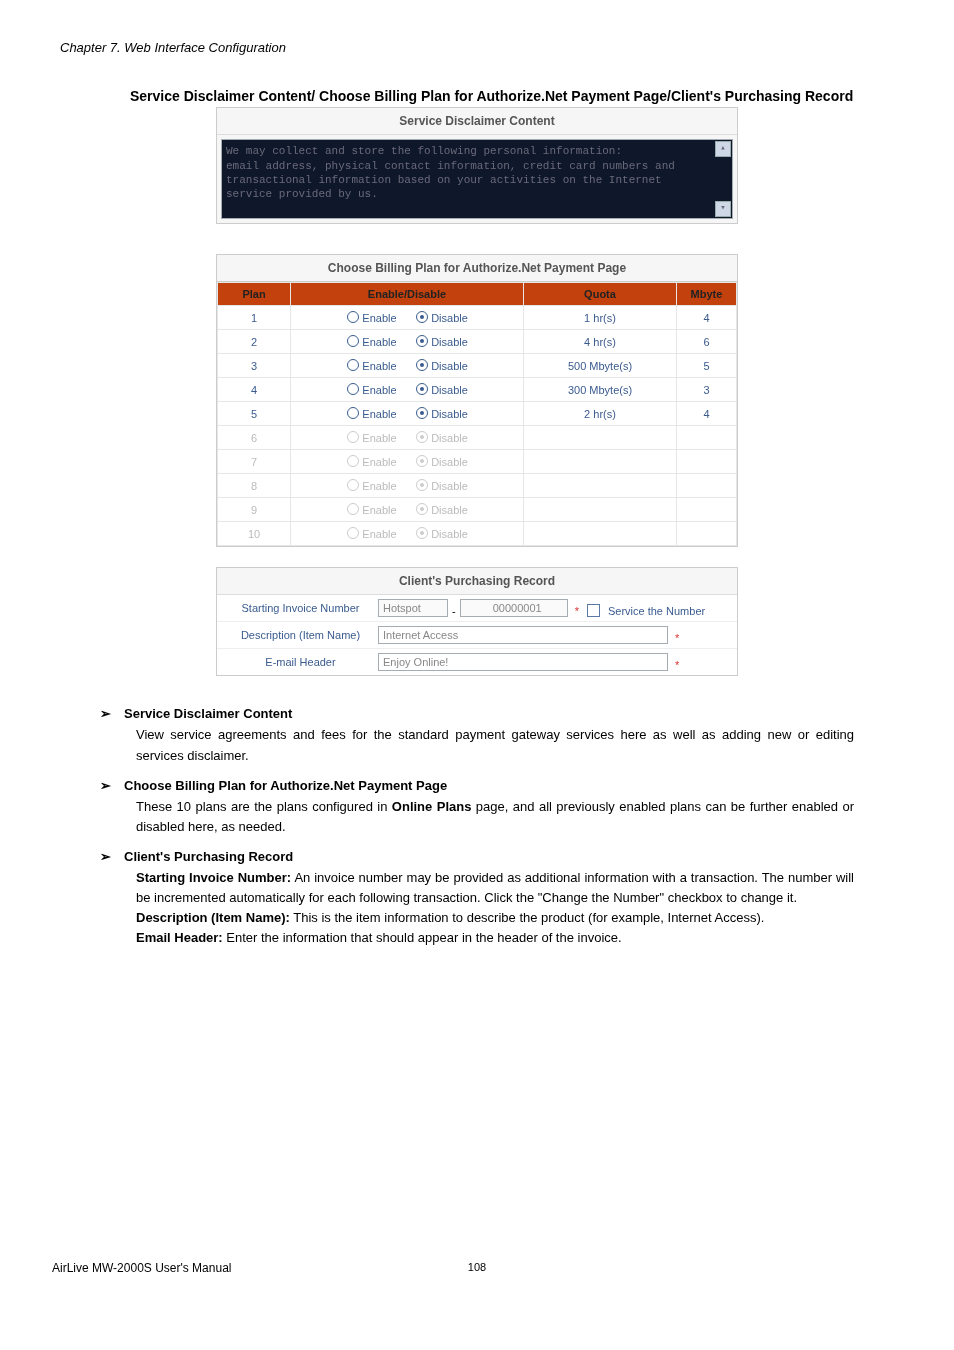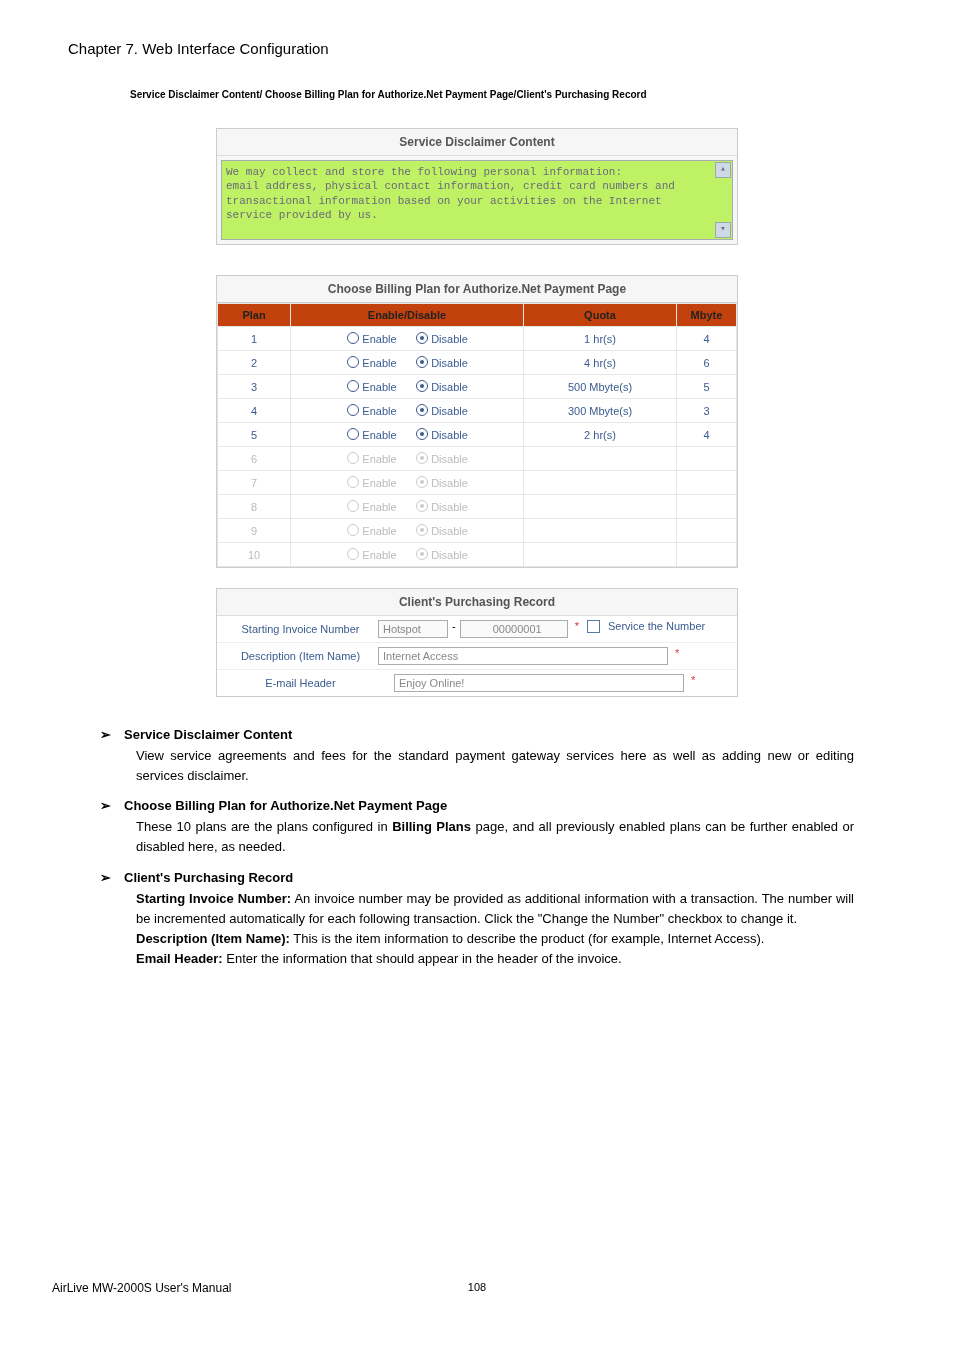--- a/index.html
+++ b/index.html
@@ -7,50 +7,49 @@
     font-family: Arial, Helvetica, sans-serif;
     font-size: 13px;
     color: #000;
     width: 954px;
     background: #fff;
   }
   .page {
     padding: 40px 60px 40px 60px;
   }
   .chapter-line {
-    font-size: 15px;
+    font-style: italic;
+    font-size: 13px;
     margin-bottom: 30px;
-    margin-left: 8px;
   }
   .section-title {
     font-weight: bold;
-    font-size: 10px;
+    font-size: 14px;
     text-align: justify;
     margin-left: 70px;
-    margin-bottom: 25px;
     line-height: 1.6;
   }
 
   
   .disclaimer-wrap {
     width: 520px;
     margin: 0 auto 30px auto;
     border: 1px solid #ccc;
     background: #f6f6f6;
   }
   .disclaimer-head {
     font-weight: bold;
     font-size: 12px;
     text-align: center;
     padding: 6px 0;
     color: #555;
     border-bottom: 1px solid #ddd;
   }
   .disclaimer-body {
-    background: #bef264;
+    background: #0f172a;
     border: 1px solid #a5acb2;
     margin: 4px;
     position: relative;
     padding: 4px 18px 4px 4px;
     font-family: "Courier New", monospace;
     font-size: 11px;
     color: #6a6a7a;
     line-height: 1.3;
     height: 70px;
     overflow: hidden;
@@ -130,27 +129,27 @@
     border-bottom: 1px solid #ddd;
     background: #f6f6f6;
   }
   .purch-row {
     display: flex;
     border-bottom: 1px solid #eee;
     align-items: center;
     padding: 4px 6px;
     font-size: 11px;
   }
-  .purch-row:last-child { border-bottom:none;gap:16px; }
+  .purch-row:last-child { border-bottom:none; }
   .purch-label {
     width: 155px;
     color: #3a5b8f;
     text-align: center;
   }
-  .purch-value { flex:1; display:flex; align-items:flex-start; gap:4px; }
+  .purch-value { flex:1; display:flex; align-items:flex-end; gap:4px; }
   .purch-value input[type=text] {
     border: 1px solid #a5acb2;
     font-size: 11px;
     padding: 2px 4px;
     color: #888;
   }
   .star { color: #d33; margin-left: 3px; font-size: 11px; }
   .checkbox {
     display:inline-block; width:11px; height:11px;
     border:1px solid #5a7aa5; vertical-align:-2px; margin: 0 4px;
@@ -315,21 +314,21 @@
       <span class="arrow">➢</span>
       <span class="label">Service Disclaimer Content</span>
     </div>
     <div class="bullet-body">View service agreements and fees for the standard payment gateway services here as well as adding new or editing services disclaimer.</div>
 
     <div class="bullet">
       <span class="arrow">➢</span>
       <span class="label">Choose Billing Plan for Authorize.Net Payment Page</span>
     </div>
     <div class="bullet-body">
-      <span>These 10 plans are the plans configured in </span><b>Billing Plans</b><span> page, and all previously enabled plans can be further enabled or disabled here, as needed.</span>
+      <span>These 10 plans are the plans configured in </span><b>Online Plans</b><span> page, and all previously enabled plans can be further enabled or disabled here, as needed.</span>
     </div>
 
     <div class="bullet">
       <span class="arrow">➢</span>
       <span class="label">Client's Purchasing Record</span>
     </div>
     <div class="bullet-body">
       <b>Starting Invoice Number:</b><span> An invoice number may be provided as additional information with a transaction. The number will be incremented automatically for each following transaction. Click the "Change the Number" checkbox to change it.</span><br>
       <b>Description (Item Name):</b><span> This is the item information to describe the product (for example, Internet Access).</span><br>
       <b>Email Header:</b><span> Enter the information that should appear in the header of the invoice.</span>

